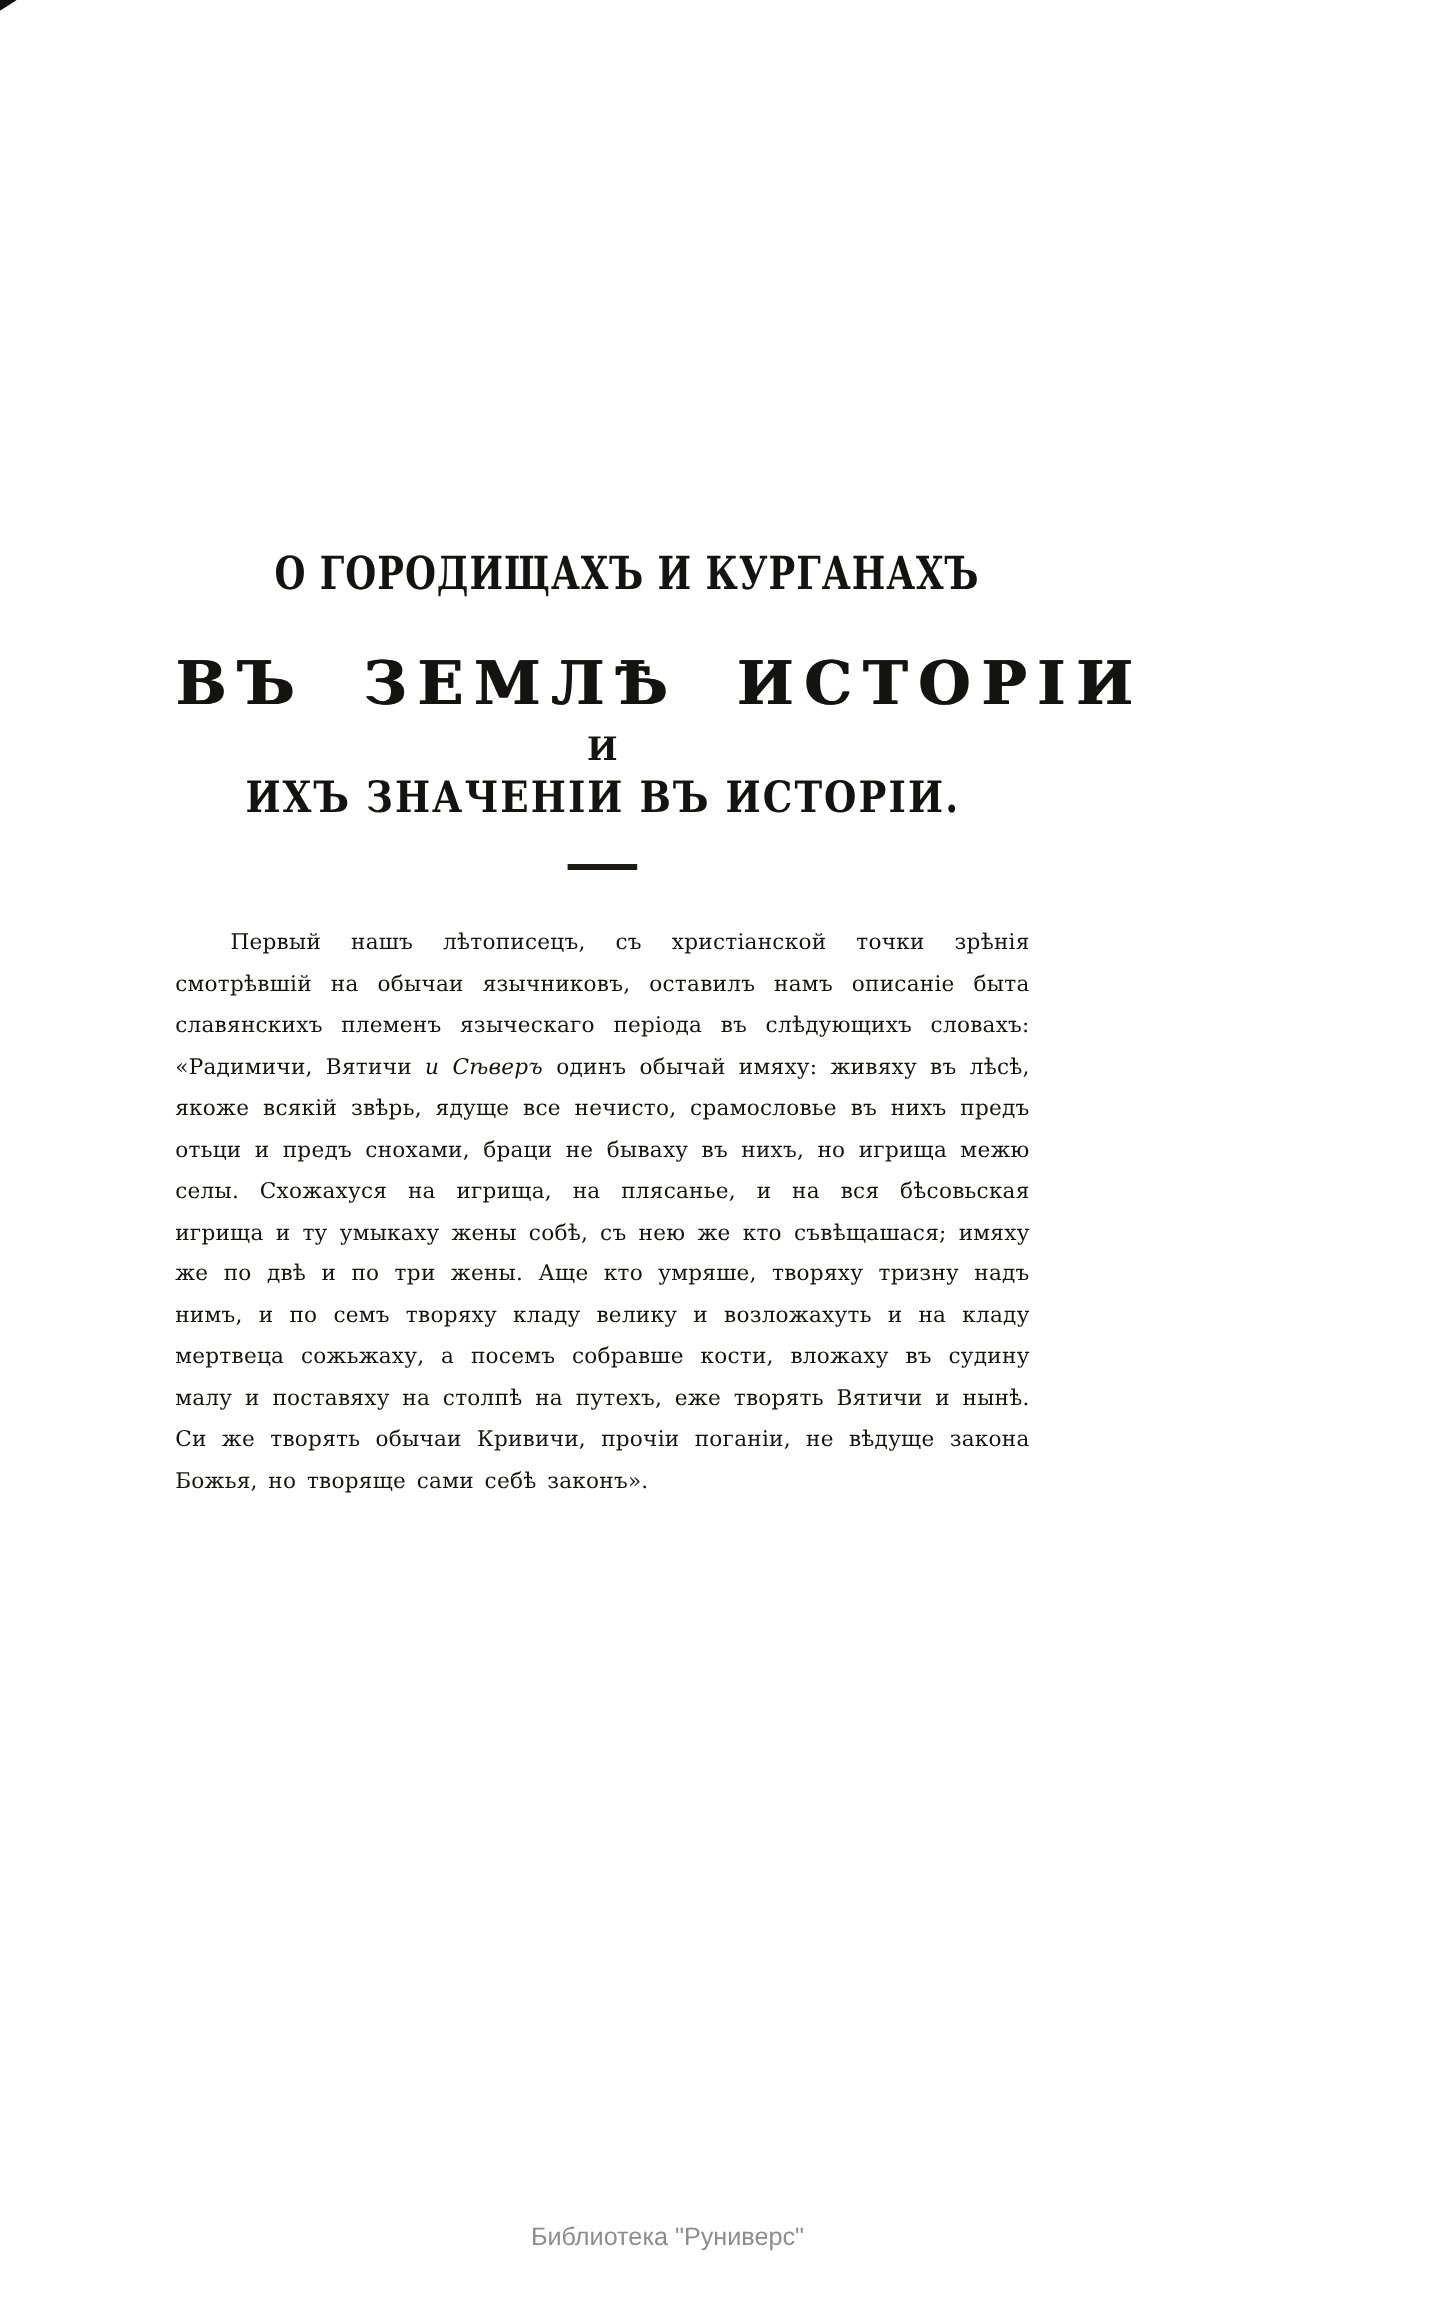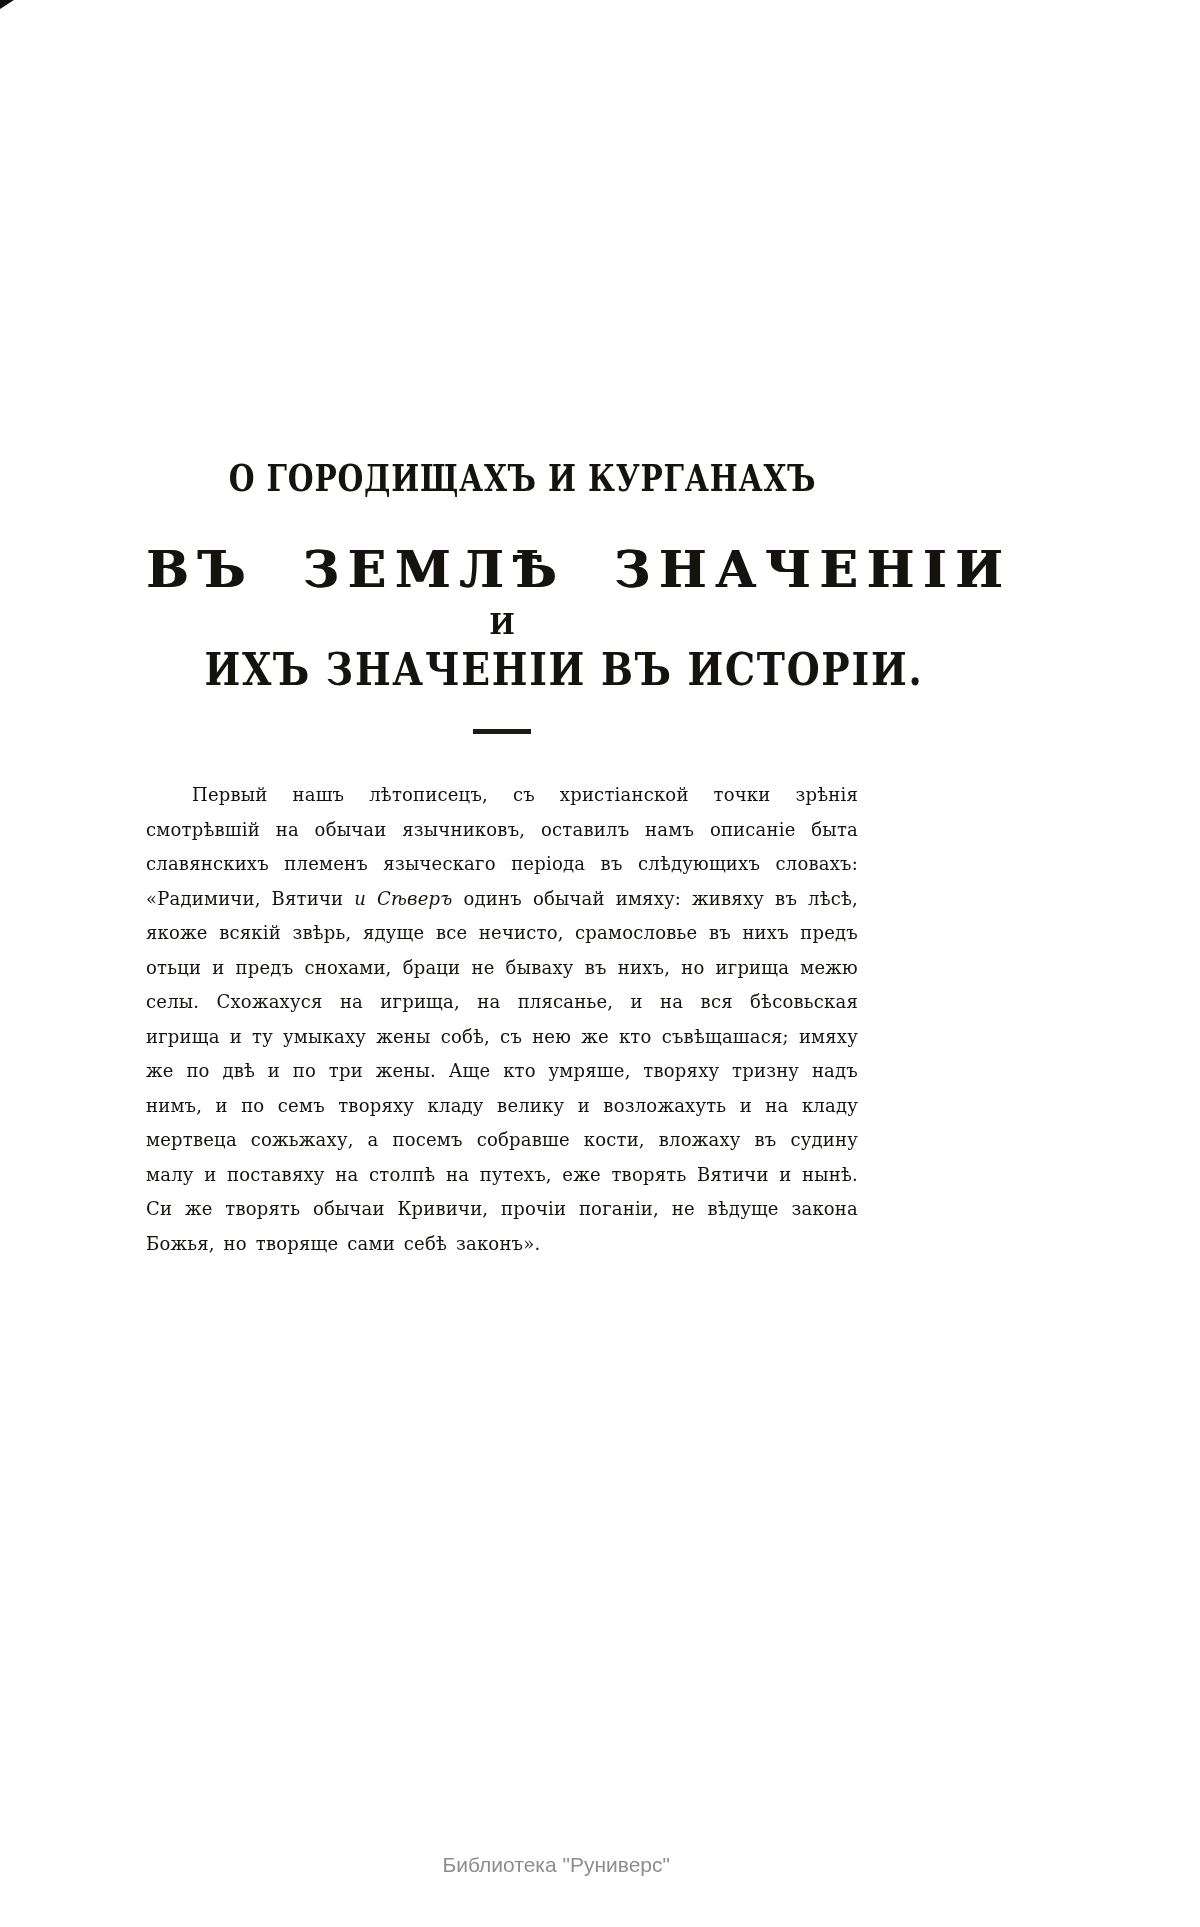--- a/index.html
+++ b/index.html
@@ -54,21 +54,21 @@
     margin: 0 0 10px 0;
     white-space: nowrap;
     text-shadow: 1px 0 0 #151310;
   }
   .title3 {
     font-size: 27px;
     font-weight: bold;
     margin: 0 0 4px 0;
   }
   .title4 {
-    font-size: 44px;
+    font-size: 36px;
     font-weight: bold;
     letter-spacing: 2px;
     margin: 0 0 34px 0;
     white-space: nowrap;
   }
   .title4 .squeeze {
     display: inline-block;
     transform: scaleX(0.86);
     transform-origin: center;
   }
@@ -104,21 +104,21 @@
 <body>
 
 <div class="page">
 
   <div class="scan-speck"></div>
 
   <div class="content">
 
     <div class="title-block">
       <h1 class="title1"><span class="squeeze">О ГОРОДИЩАХЪ И КУРГАНАХЪ</span></h1>
-      <h1 class="title2">ВЪ ЗЕМЛѢ ЗНАЧЕНІИ</h1>
+      <h1 class="title2">ВЪ ЗЕМЛѢ ИСТОРІИ</h1>
       <div class="title3">И</div>
       <h1 class="title4"><span class="squeeze">ИХЪ ЗНАЧЕНІИ ВЪ ИСТОРІИ.</span></h1>
       <div class="rule"></div>
     </div>
 
     <p class="body-text"><span>Первый нашъ лѣтописецъ, съ христіанской точки зрѣнія смотрѣвшій на обычаи язычниковъ, оставилъ намъ описаніе быта славянскихъ племенъ языческаго періода въ слѣдующихъ словахъ: «Радимичи, Вятичи </span><span class="italic-part">и Сѣверъ</span><span> одинъ обычай имяху: живяху въ лѣсѣ, якоже всякій звѣрь, ядуще все нечисто, срамословье въ нихъ предъ отьци и предъ снохами, браци не бываху въ нихъ, но игрища межю селы. Схожахуся на игрища, на плясанье, и на вся бѣсовьская игрища и ту умыкаху жены собѣ, съ нею же кто съвѣщашася; имяху же по двѣ и по три жены. Аще кто умряше, творяху тризну надъ нимъ, и по семъ творяху кладу велику и возложахуть и на кладу мертвеца сожьжаху, а посемъ собравше кости, вложаху въ судину малу и поставяху на столпѣ на путехъ, еже творять Вятичи и нынѣ. Си же творять обычаи Кривичи, прочіи поганіи, не вѣдуще закона Божья, но творяще сами себѣ законъ».</span></p>
 
   </div>
 
   <div class="footer-credit">Библиотека "Руниверс"</div>

